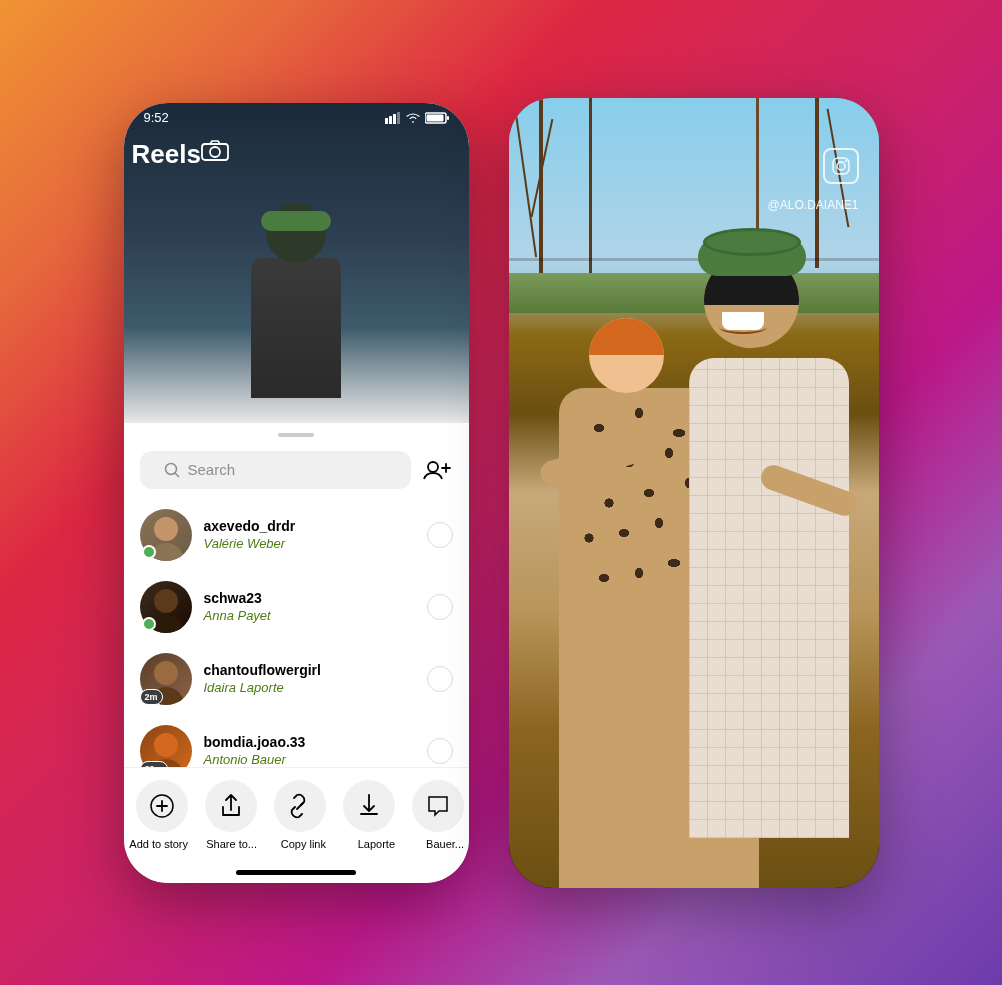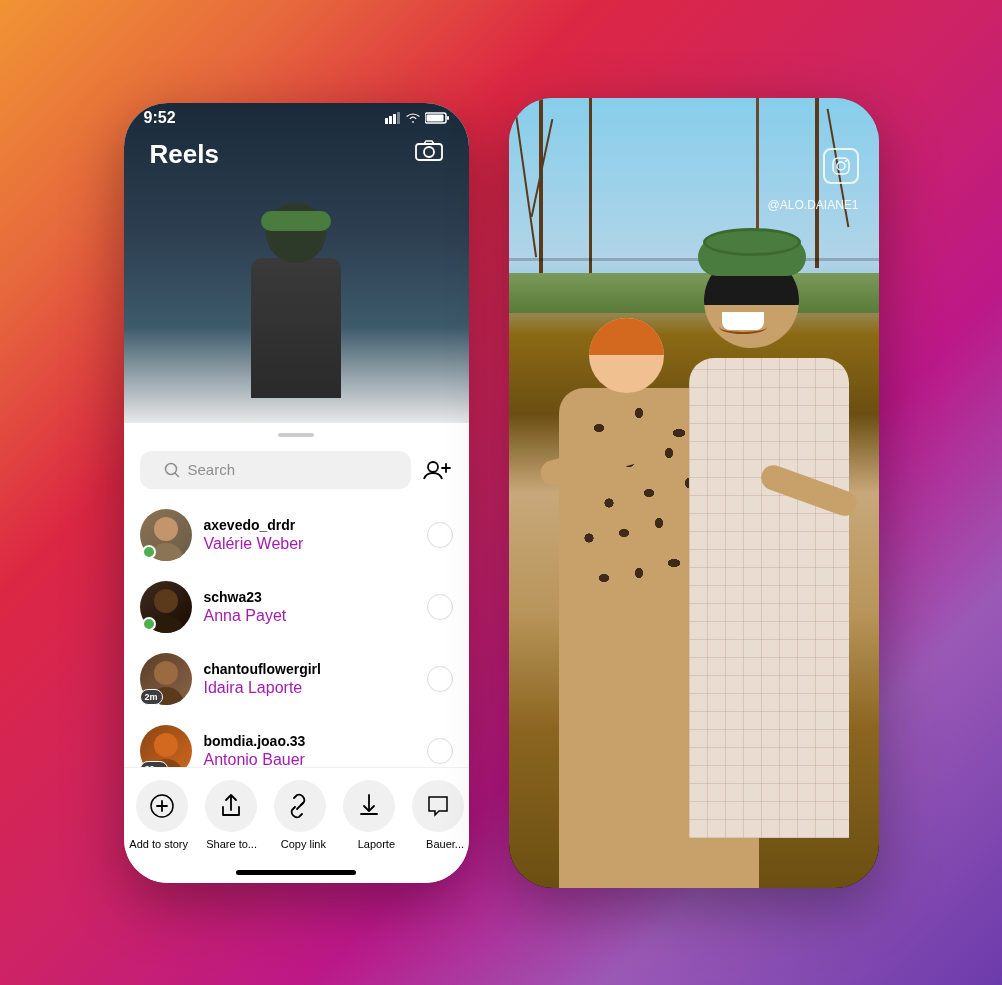--- a/index.html
+++ b/index.html
@@ -46,41 +46,41 @@
       height: 30px;
       display: flex;
       align-items: center;
       justify-content: space-between;
       padding: 0 20px;
       z-index: 10;
     }
 
     .status-time {
       color: #fff;
-      font-size: 16px;
-      font-weight: 700;
+      font-size: 13px;
+      font-weight: 400;
     }
 
     .status-icons {
       display: flex;
       align-items: center;
       gap: 4px;
       color: #fff;
       font-size: 11px;
     }
 
     .reels-header {
       position: absolute;
       top: 36px;
       left: 0;
       right: 0;
       display: flex;
       align-items: center;
-      justify-content: space-between;
-      padding: 0 26px;
+      justify-content: flex-start;
+      padding: 0 8px;
       z-index: 10;
     }
 
     .reels-title {
       color: #fff;
       font-size: 26px;
       font-weight: 700;
     }
 
     .camera-icon {
@@ -202,22 +202,23 @@
     }
 
     .contact-username {
       font-size: 14px;
       font-weight: 600;
       color: #000;
       margin-bottom: 2px;
     }
 
     .contact-name {
-      font-size: 16px;
-      color: #a21caf;
+      font-size: 13px;
+      color: #4d7c0f;
+      font-style: italic;
     }
 
     .radio-circle {
       width: 26px;
       height: 26px;
       border-radius: 50%;
       border: 1.5px solid #dbdbdb;
       flex-shrink: 0;
     }
 

